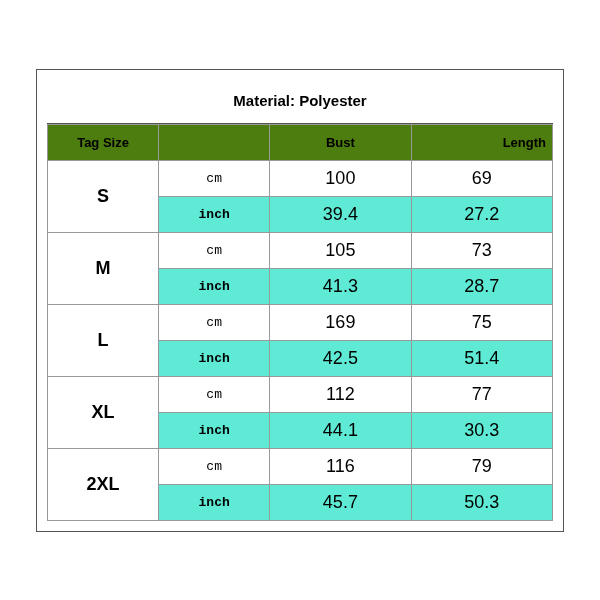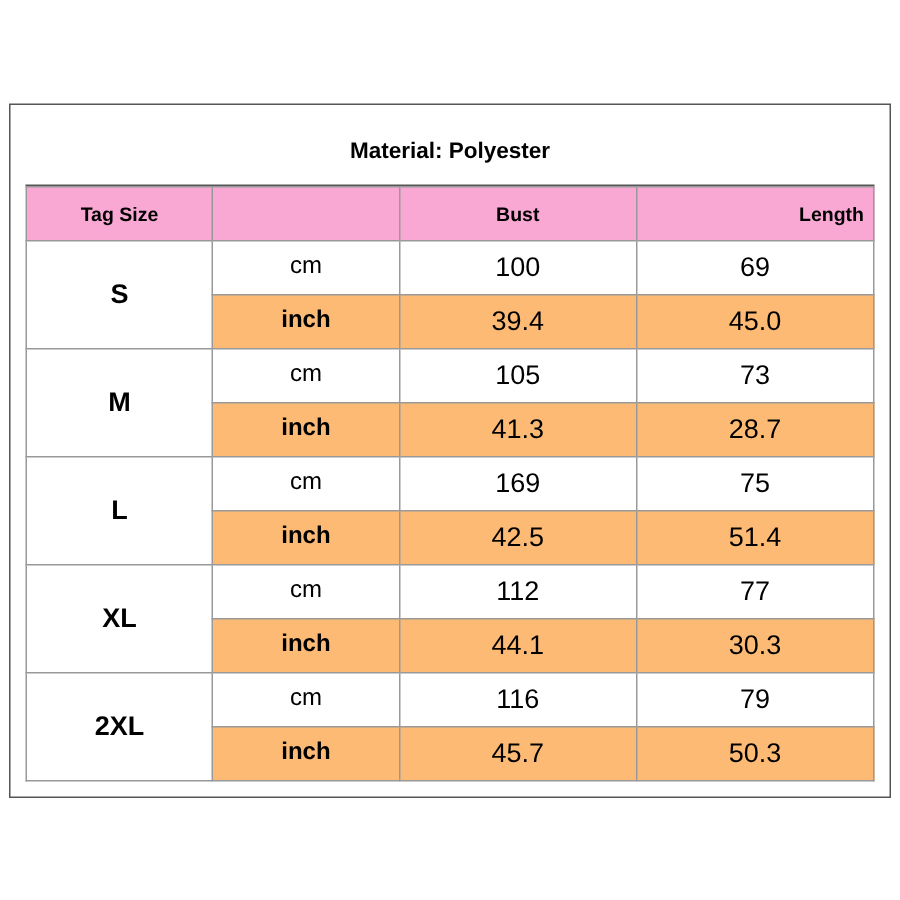--- a/index.html
+++ b/index.html
@@ -7,41 +7,41 @@
       background: #fff;
       display: flex;
       justify-content: center;
       align-items: center;
       width: 600px;
       height: 600px;
       font-family: Arial, sans-serif;
     }
     .outer-wrapper {
       border: 1.5px solid #555;
-      width: 588px;
+      width: 528px;
       padding: 10px;
     }
     .title-row {
       text-align: center;
       font-weight: bold;
       font-size: 15px;
       padding: 12px 0 14px 0;
       border-bottom: 1.5px solid #555;
     }
     table {
       width: 100%;
       border-collapse: collapse;
     }
     thead th {
       border: 1px solid #999;
       padding: 10px 6px;
       text-align: center;
       font-weight: bold;
       font-size: 13px;
-      background: #f9a8d4;
+      background: #4d7c0f;
     }
     thead th:first-child {
       width: 22%;
     }
     thead th:nth-child(2) {
       width: 22%;
     }
     thead th:nth-child(3) {
       width: 28%;
     }
@@ -54,28 +54,29 @@
       padding: 7px 6px;
       text-align: center;
       font-size: 18px;
     }
     .tag-size-cell {
       font-weight: bold;
       vertical-align: middle;
       text-align: center;
     }
     .unit-cell {
-      font-size: 16px;
+      font-size: 13px;
       background: #fff;
+      font-family: Liberation Mono, monospace;
     }
     .unit-cell.inch {
       font-weight: bold;
     }
     .shaded {
-      background-color: #fdba74;
+      background-color: #5eead4;
     }
     .normal-bg {
       background-color: #fff;
     }
   </style>
 </head>
 <body>
 
 <div class="outer-wrapper">
   <div class="title-row">Material: Polyester</div>
@@ -91,21 +92,21 @@
     <tbody id="table-body">
     <tr>
           <td rowspan="2" class="tag-size-cell">S</td>
           <td class="unit-cell normal-bg">cm</td>
           <td class="normal-bg">100</td>
           <td class="normal-bg">69</td>
         </tr>
         <tr>
           <td class="unit-cell inch shaded">inch</td>
           <td class="shaded">39.4</td>
-          <td class="shaded">45.0</td>
+          <td class="shaded">27.2</td>
         </tr>
         <tr>
           <td rowspan="2" class="tag-size-cell">M</td>
           <td class="unit-cell normal-bg">cm</td>
           <td class="normal-bg">105</td>
           <td class="normal-bg">73</td>
         </tr>
         <tr>
           <td class="unit-cell inch shaded">inch</td>
           <td class="shaded">41.3</td>

